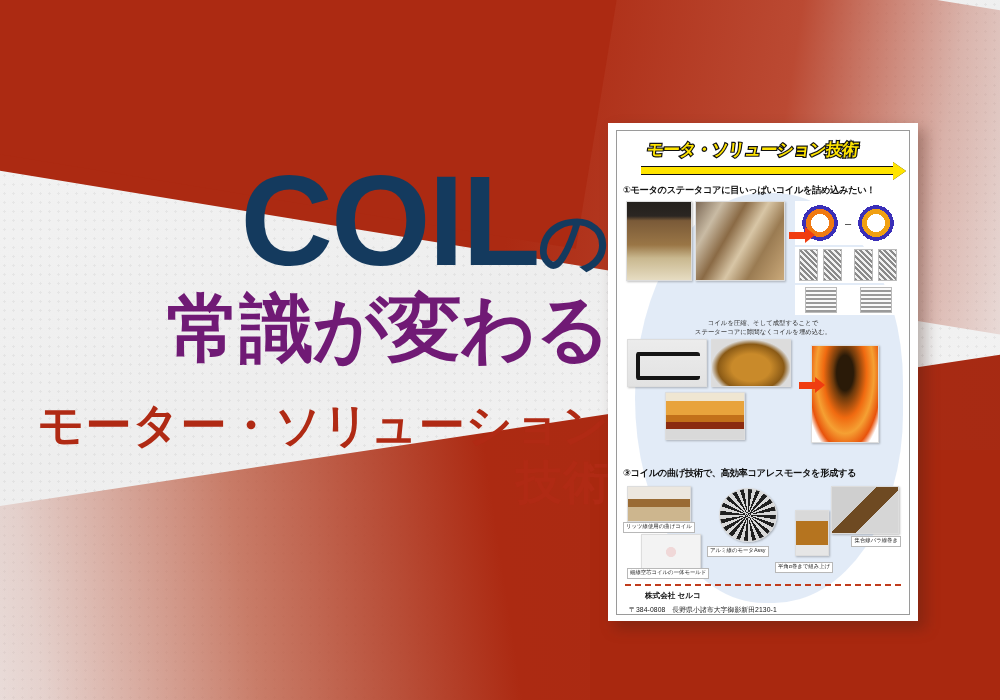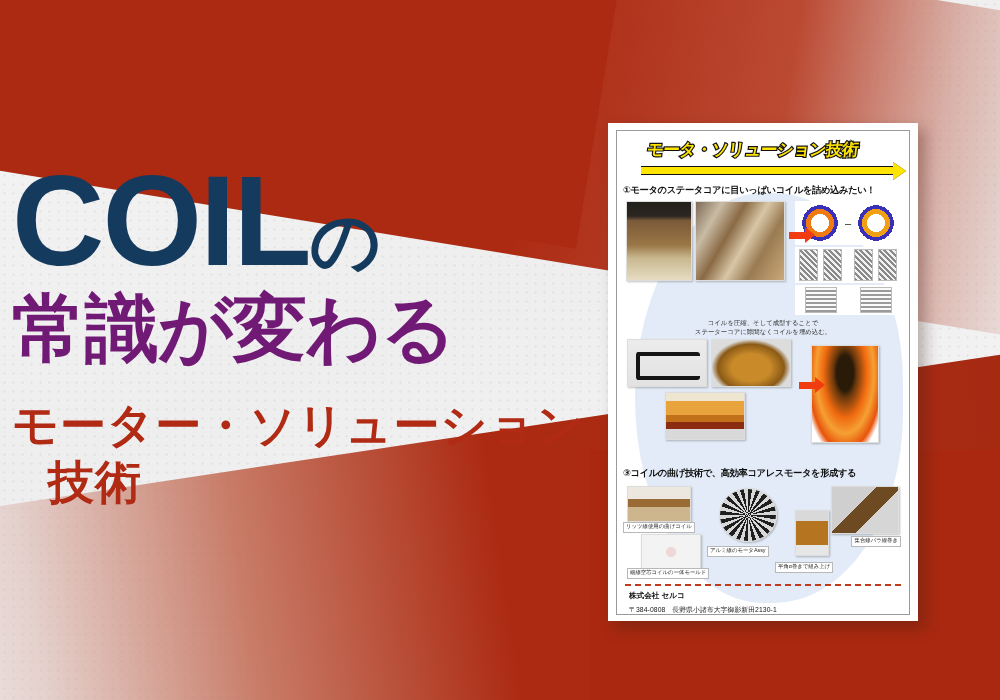--- a/index.html
+++ b/index.html
@@ -28,21 +28,21 @@
   .band-bottom{
     position:absolute;left:-60px;bottom:-250px;width:1180px;height:430px;
     background:linear-gradient(90deg,rgba(255,255,255,0) 0%,rgba(214,170,160,.45) 12%,rgba(190,95,70,.8) 30%,#ac2a12 52%,#a62a13 100%);
     transform:rotate(-8.6deg);transform-origin:0 100%;
   }
   .band-right{
     position:absolute;right:-10px;bottom:-10px;width:420px;height:260px;background:#a9280f;
   }
 
   
-  .headline{position:absolute;left:12px;top:160px;width:610px;text-align:left;}
+  .headline{position:absolute;left:0;top:160px;width:610px;text-align:right;}
   .line-coil{
     font-weight:bold;letter-spacing:-2px;line-height:.95;
     color:#143a5e;white-space:nowrap;
   }
   .line-coil .big{font-size:128px;}
   .line-coil .kana{font-size:70px;letter-spacing:0;}
   .line-2{
     font-size:74px;font-weight:bold;color:#701a75;line-height:1.15;
     letter-spacing:-1px;margin-top:4px;white-space:nowrap;
   }
@@ -153,21 +153,21 @@
     font-size:5.4px;color:#222;background:#fff;border:1px solid #b8b8b8;
     padding:1.5px 2px;white-space:nowrap;display:inline-block;line-height:1.1;
   }
 
   .dashed-sep{
     border-top:2px dashed #c03b1c;margin:4px 2px 4px 2px;
   }
 
   
   .contact{position:relative;padding:1px 4px 0 6px;}
-  .c-company{font-size:7.6px;font-weight:bold;color:#111;margin-bottom:4px;}
+  .c-company{font-size:7.6px;font-weight:bold;color:#111;margin-bottom:4px;margin-left:16px;}
   .c-line{font-size:6.8px;color:#151515;margin-bottom:4.5px;letter-spacing:.1px;}
 </style>
 </head>
 <body>
 
 <div id="stage">
 
   <div class="bg-base"></div>
   <div class="dots"></div>
   <div class="band-top"></div>

